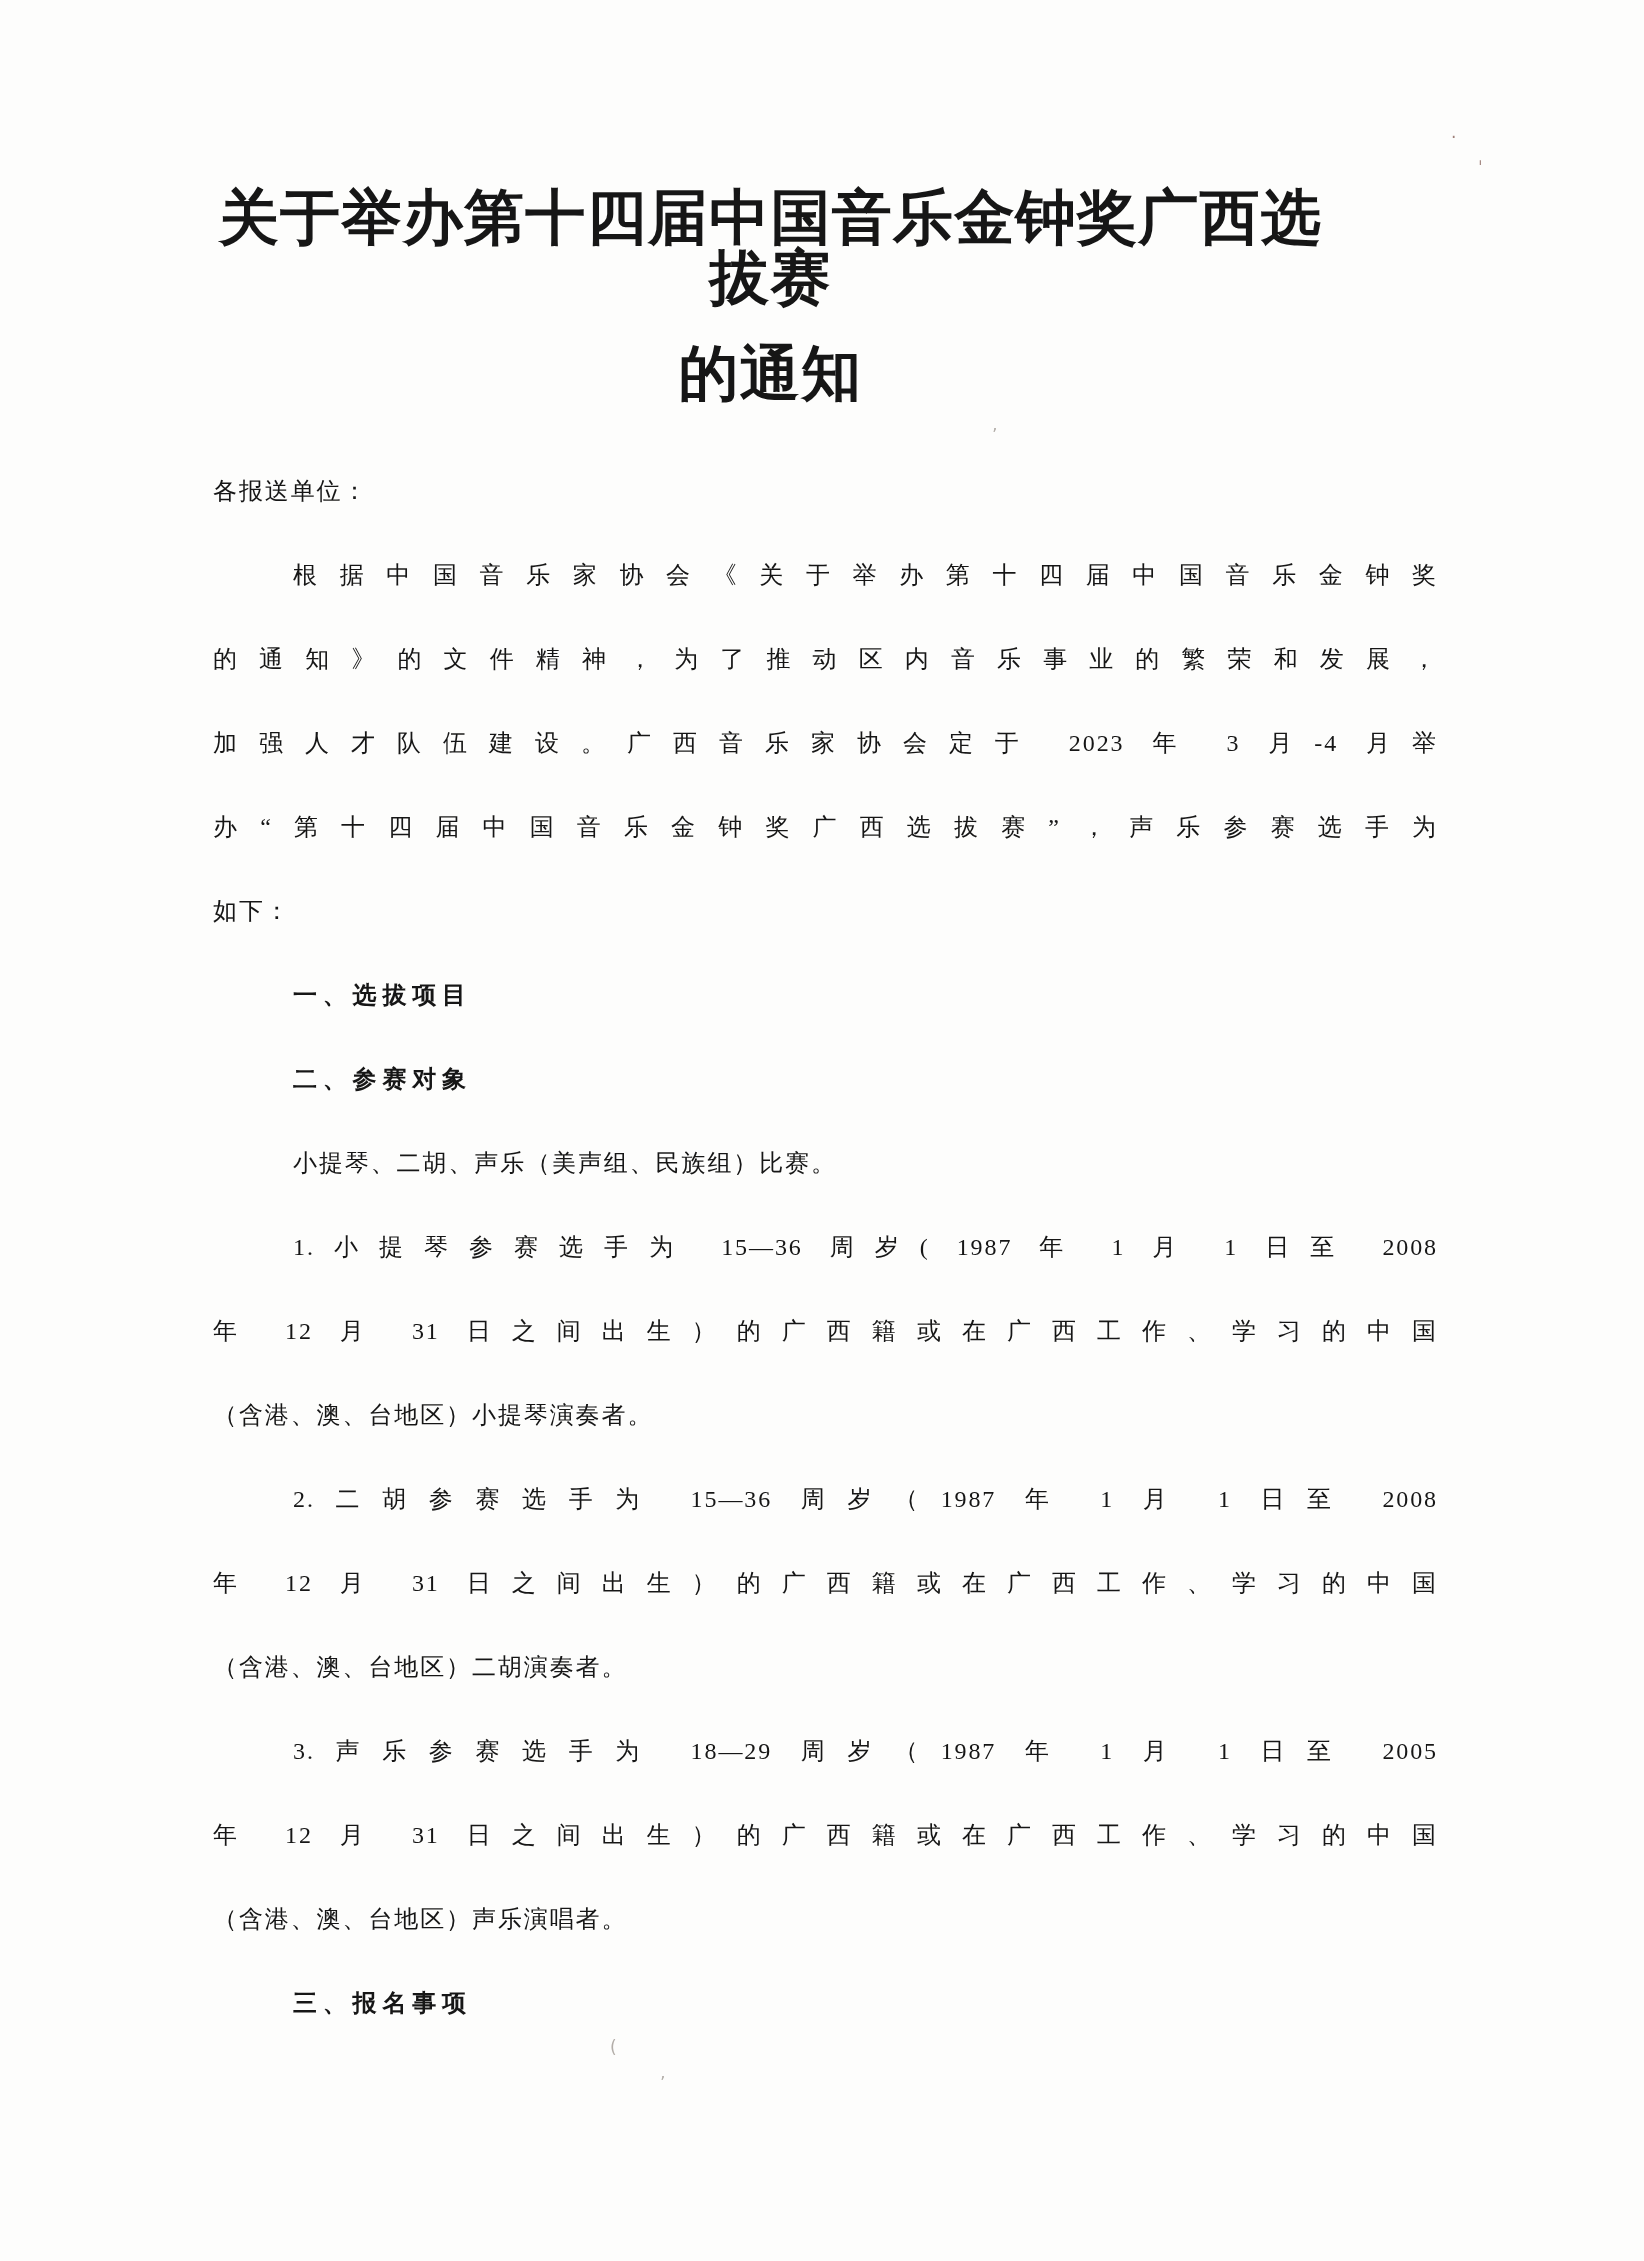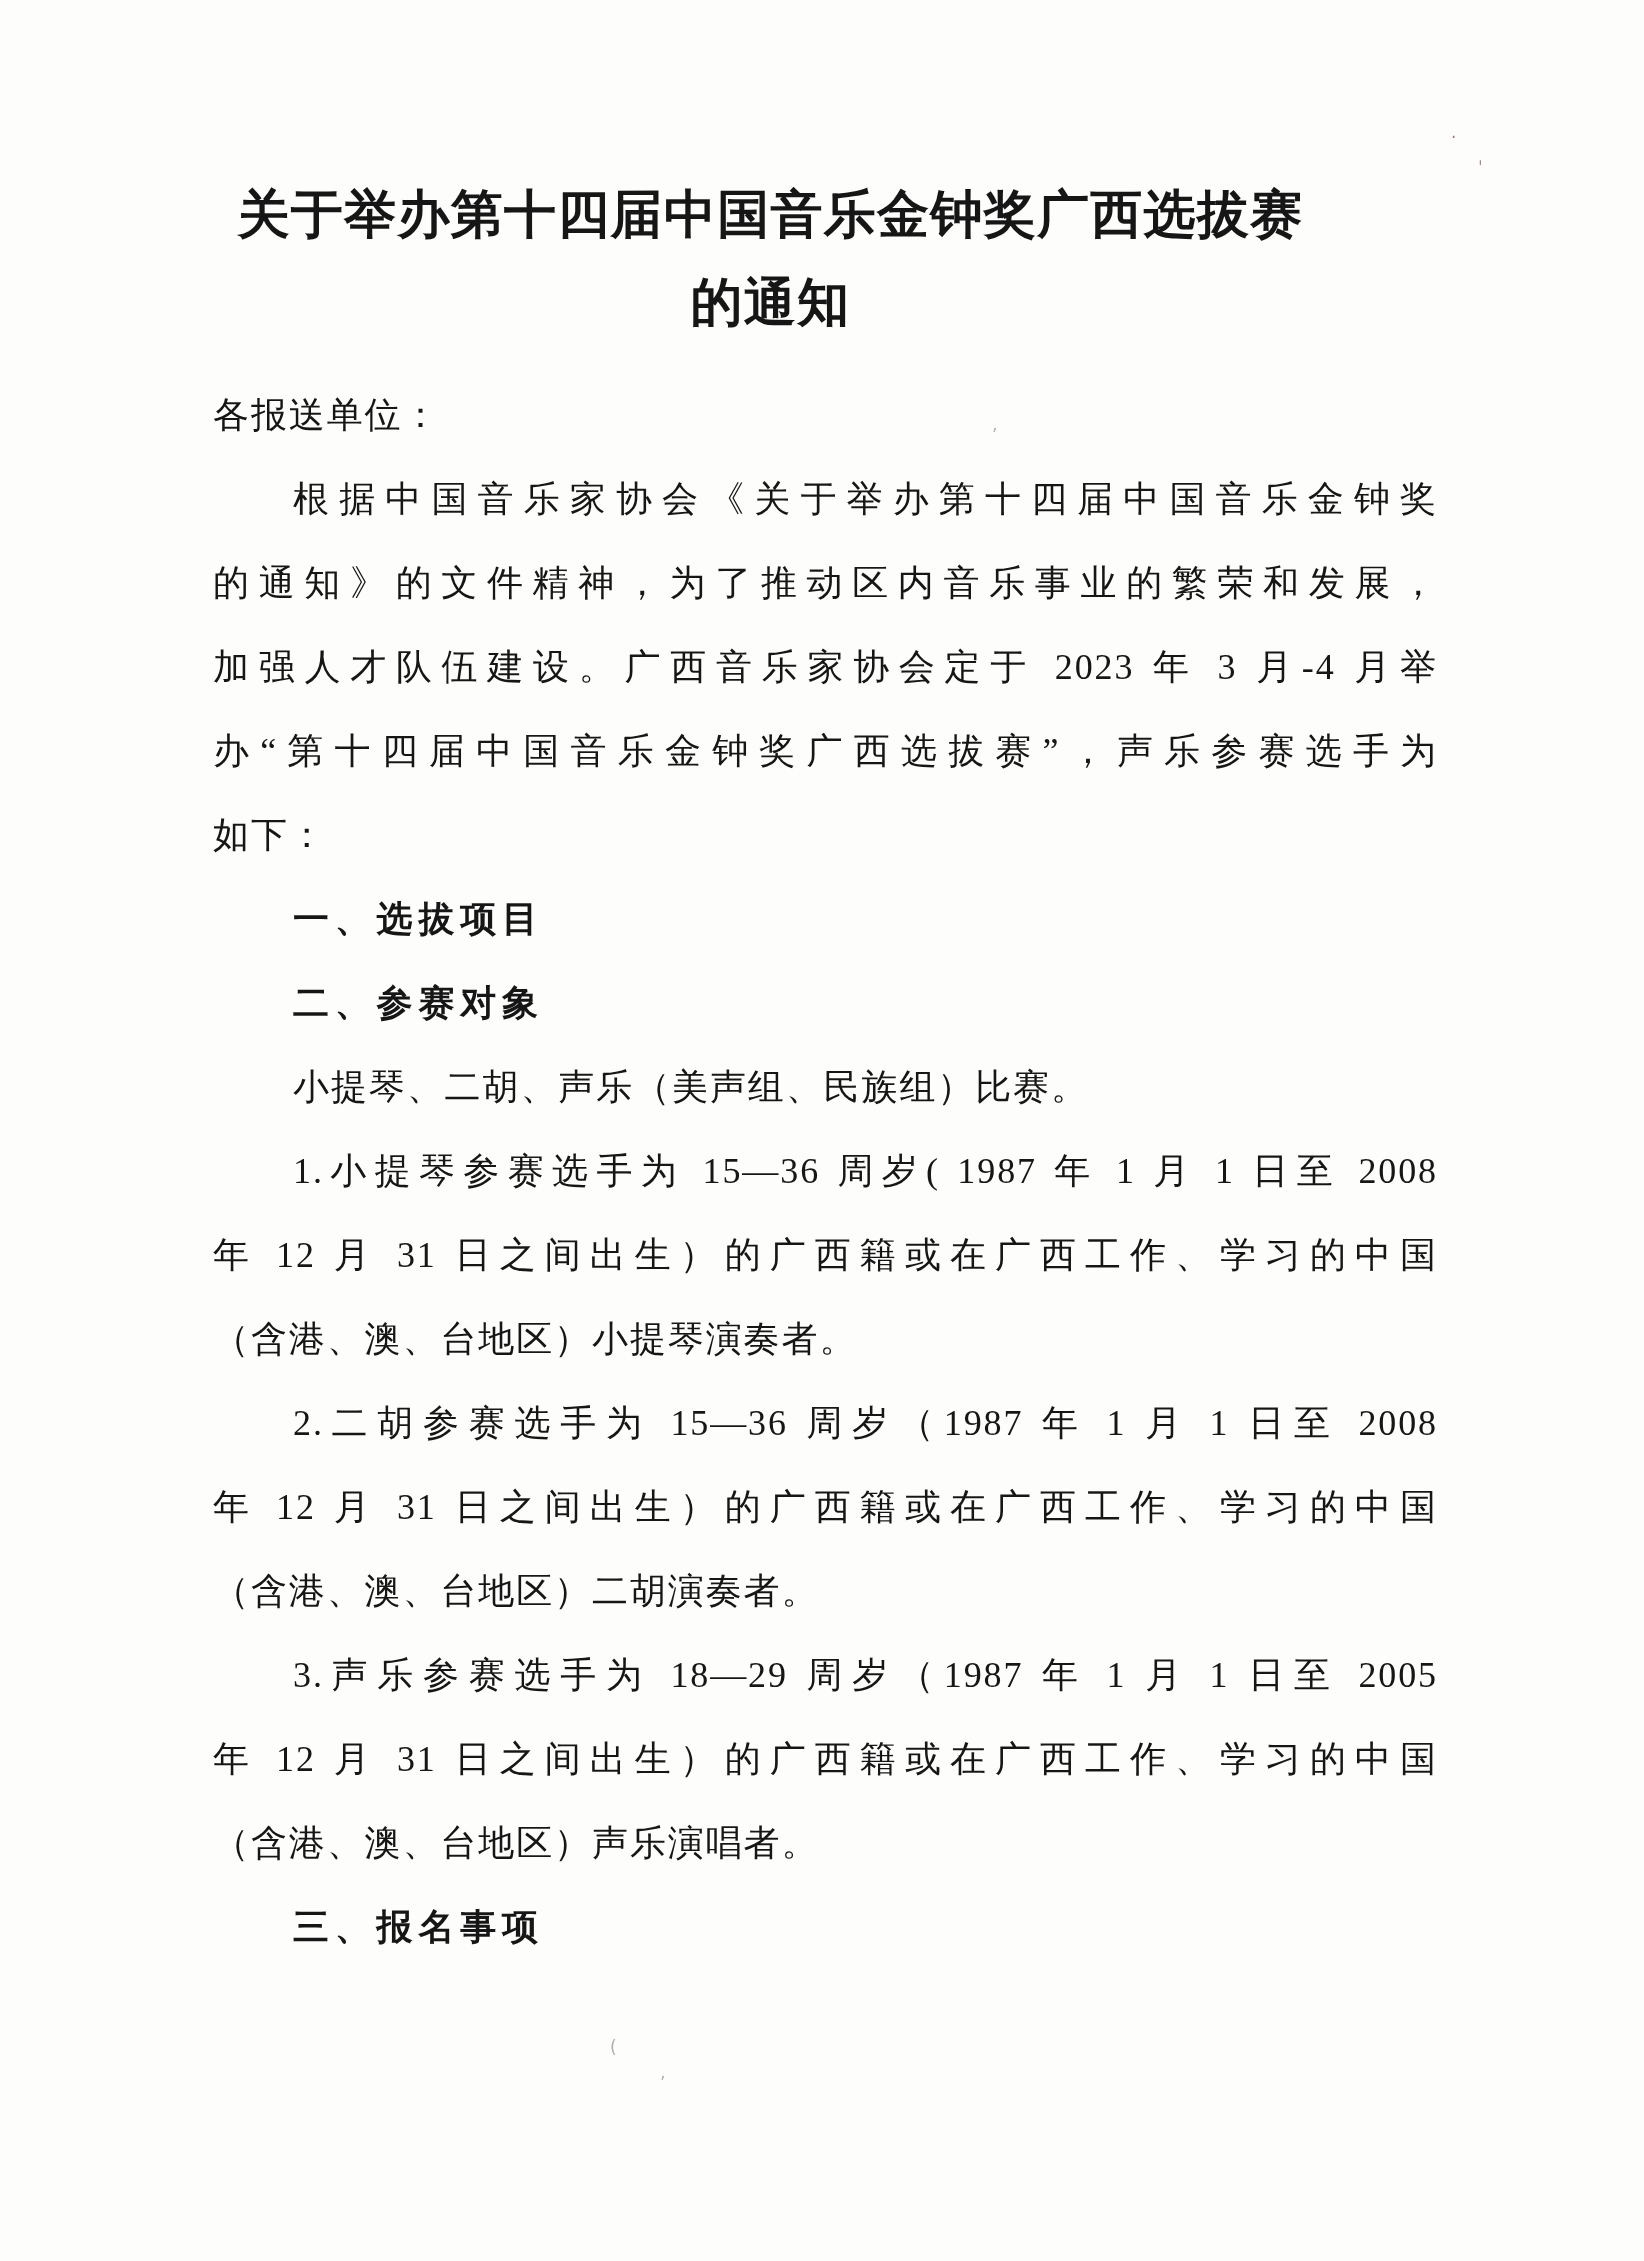--- a/index.html
+++ b/index.html
@@ -20,31 +20,31 @@
     padding-top: 188px;
     width: 1225px;
     margin: 0 auto;
     padding-right: 103px;
     text-align: center;
   }
   .title {
     margin: 0;
     font-family: "Liberation Sans", "DejaVu Sans", sans-serif;
     font-weight: 900;
-    font-size: 52px;
+    font-size: 60px;
     line-height: 1;
     letter-spacing: 1.3px;
   }
   .title2 { margin-top: 36px; }
 
   
   .body-lines {
     width: 1225px;
     margin: 45px 206px 0 213px;
-    font-size: 36px;
+    font-size: 24px;
     letter-spacing: 1.9px;
   }
   .line {
     height: 84px;
     line-height: 84px;
   }
   .line.justify {
     text-align: justify;
     text-align-last: justify;
     text-justify: inter-character;

